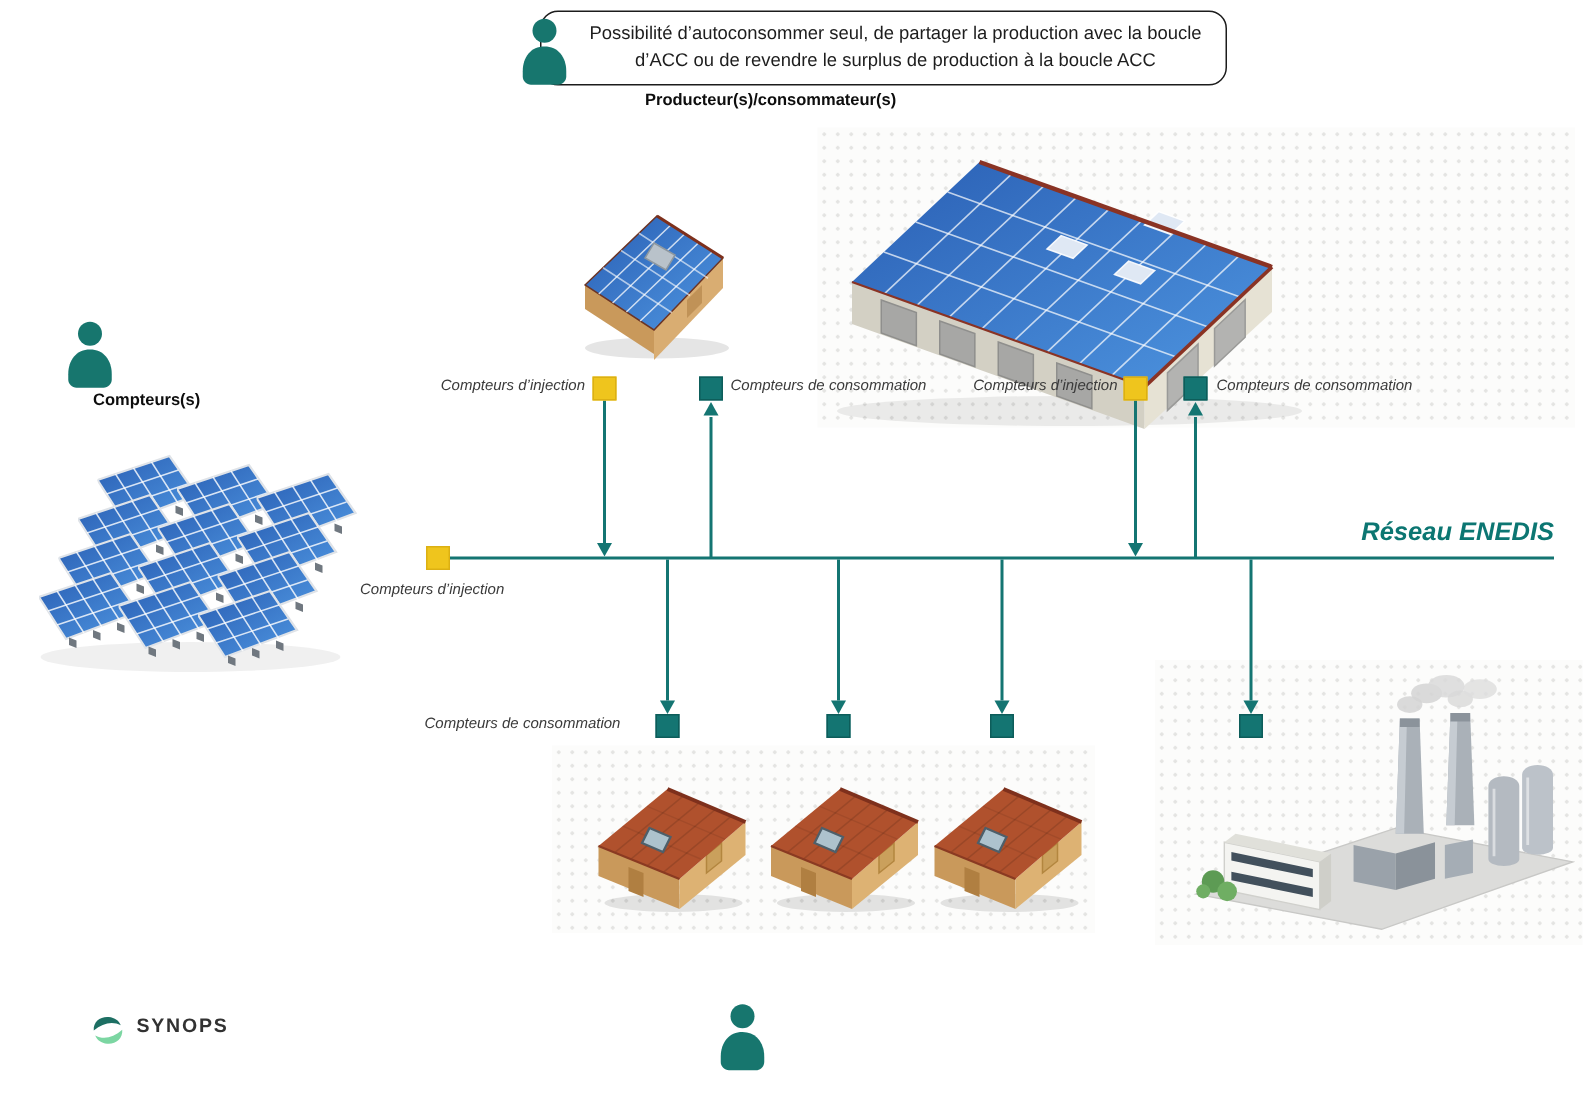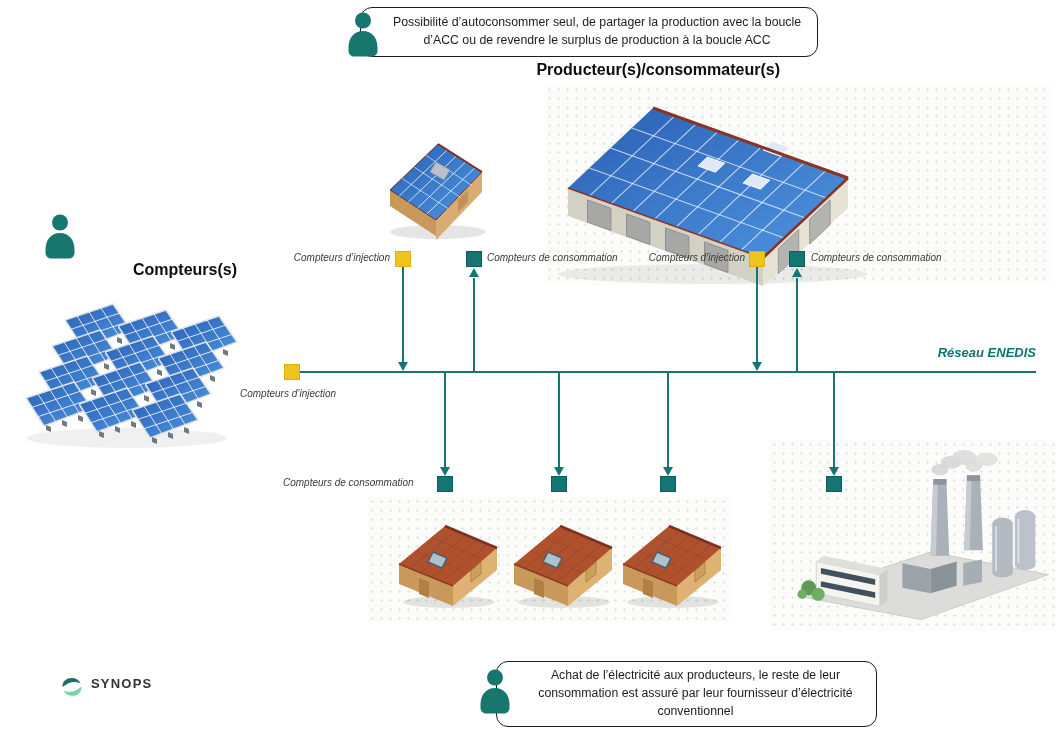--- a/index.html
+++ b/index.html
@@ -13,34 +13,34 @@
     background-size:9px 9px;
   }
   .imgwrap{position:absolute;z-index:5;}
   .callout{
     position:absolute;border:1.6px solid #1c1c1c;border-radius:12px;background:#fff;
     display:flex;align-items:center;justify-content:center;text-align:center;
     font-size:12.3px;line-height:1.45;color:#1d1d1d;box-sizing:border-box;z-index:30;
   }
   .person{position:absolute;z-index:31;}
   .person path,.person circle{fill:#17766e;}
-  .heading{position:absolute;font-weight:700;font-size:16px;color:#0d0d0d;text-align:right;z-index:20;}
+  .heading{position:absolute;font-weight:700;font-size:11px;color:#0d0d0d;text-align:left;z-index:20;}
   .mlabel{position:absolute;font-style:italic;font-size:10px;color:#3a3a3a;white-space:nowrap;z-index:21;}
   .mlabel.r{text-align:right;}
   .sq{position:absolute;width:16px;height:16px;z-index:22;box-sizing:border-box;}
   .sq.inj{background:#efc51d;border:1px solid #dcb013;}
   .sq.con{background:#147572;border:1px solid #0d5d5a;}
   .vline{position:absolute;width:2px;background:#147572;z-index:18;}
   .hline{position:absolute;height:2.4px;background:#147572;z-index:17;}
   .arr{position:absolute;width:0;height:0;border-left:5px solid transparent;border-right:5px solid transparent;z-index:19;}
   .arr.down{border-top:9px solid #147572;}
   .arr.up{border-bottom:9px solid #147572;}
   #reseau-label{
     position:absolute;left:890px;top:345px;width:146px;text-align:right;z-index:20;
-    font-weight:700;font-style:italic;font-size:13px;color:#0c7672;
+    font-weight:700;font-style:italic;font-size:17px;color:#0c7672;
   }
   #logo{position:absolute;left:60px;top:676px;display:flex;align-items:flex-start;gap:7px;z-index:25;}
   #logo-text{font-size:13px;font-weight:800;letter-spacing:1.2px;color:#323232;}
 </style>
 </head>
 <body>
 
 <div id="canvas">
 
   <svg width="0" height="0" style="position:absolute" aria-hidden="true">
@@ -211,23 +211,20 @@
     <polygon points="28,118 96,132 96,166 28,152" fill="#f4f4f1" stroke="#d0d0cc"></polygon>
     <polygon points="28,118 96,132 104,126 36,112" fill="#e0e0da"></polygon>
     <polygon points="96,132 104,126 104,160 96,166" fill="#cfcfc9"></polygon>
     <polygon points="33,125 91,137 91,143 33,131" fill="#42505c"></polygon>
     <polygon points="33,139 91,151 91,157 33,145" fill="#42505c"></polygon>
     <circle cx="20" cy="146" r="8" fill="#5d9b54"></circle>
     <circle cx="30" cy="153" r="7" fill="#6fae63"></circle>
     <circle cx="13" cy="153" r="5" fill="#6fae63"></circle>
   </svg>
 
-  <div class="callout" style="left:496px;top:661px;width:381px;height:66px;padding:2px 12px 2px 30px">
-    <span>Achat de l’électricité aux producteurs, le reste de leur consommation est assuré par leur fournisseur d’électricité conventionnel</span>
-  </div>
   <svg class="person" style="left:477px;top:668px" width="36" height="46" viewBox="0 0 36 46">
     <circle cx="18" cy="9.5" r="8"></circle>
     <path d="M18 20 C9 20 3.5 27 3.5 36.5 L3.5 40 C3.5 43 6 45.5 9 45.5 L27 45.5 C30 45.5 32.5 43 32.5 40 L32.5 36.5 C32.5 27 27 20 18 20 Z"></path>
   </svg>
 
   <div id="logo">
     <svg width="24" height="22" viewBox="0 0 24 22">
       <path d="M2.5 11 C2 5 7 1.5 12.5 2 C16.5 2.4 19.5 4.5 20.5 7.5 C15 4.5 8.5 6 2.5 11 Z" fill="#1d6f63"></path>
       <path d="M21.5 10.5 C22 16.5 17 20.3 11.5 19.8 C7.5 19.4 4.5 17.3 3.5 14.3 C9 17.3 15.5 15.8 21.5 10.5 Z" fill="#7cd6a2"></path>
     </svg>

